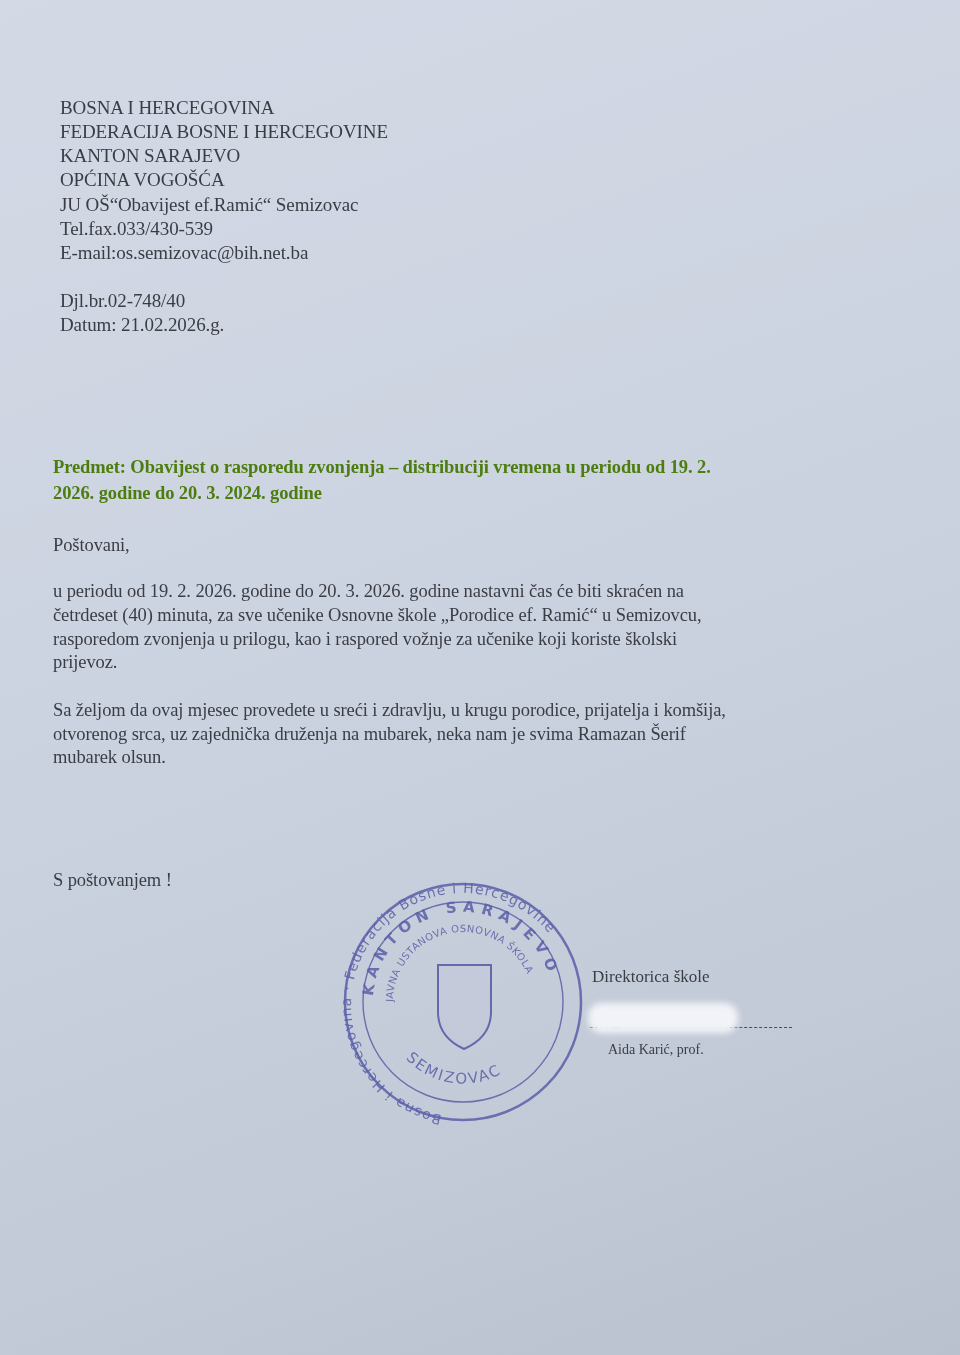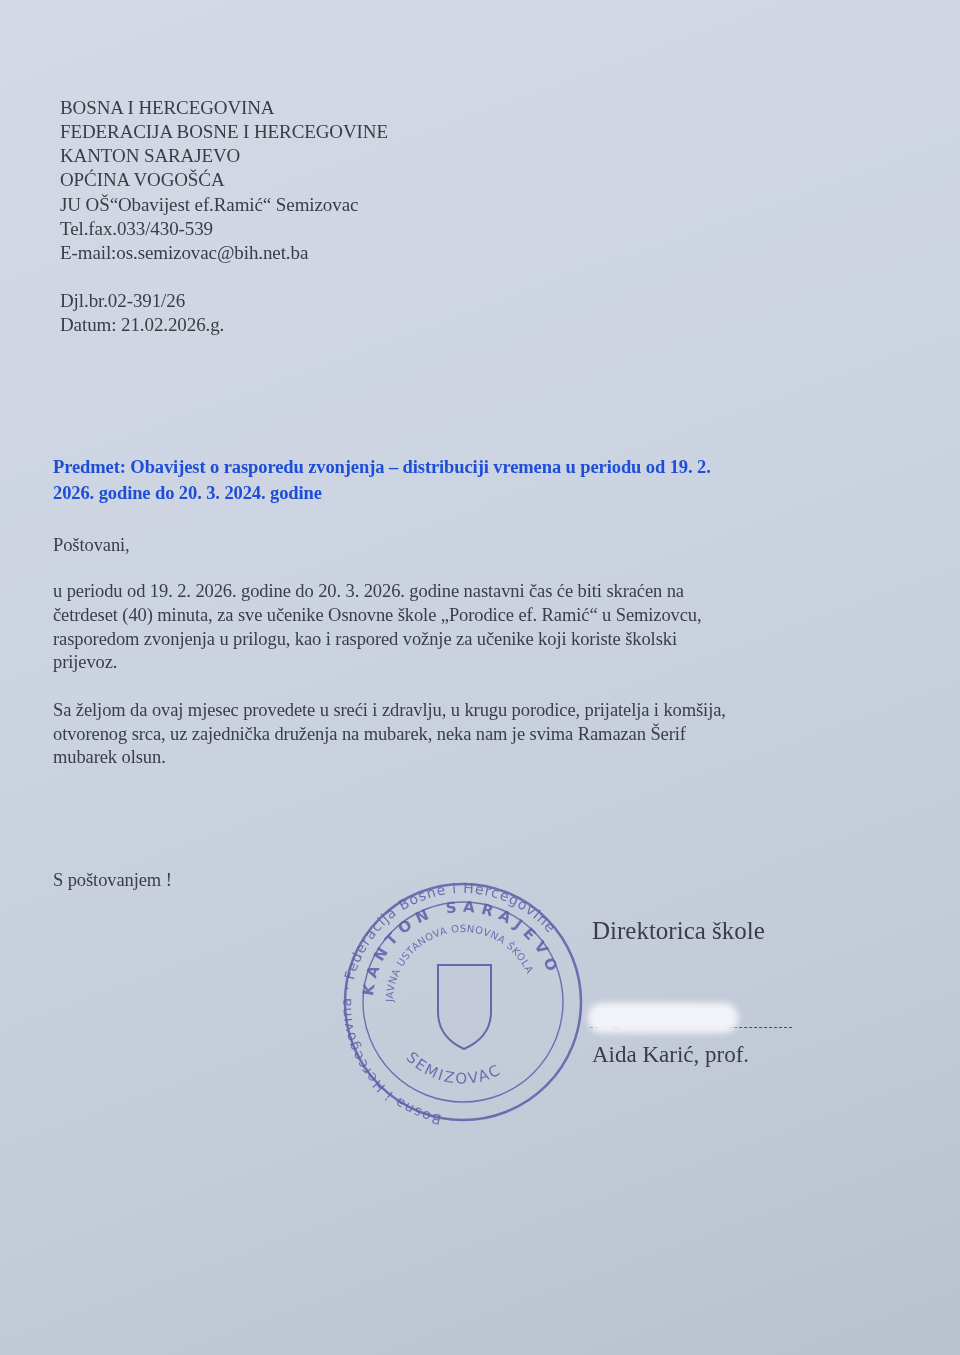--- a/index.html
+++ b/index.html
@@ -6,43 +6,43 @@
   body {
     width: 960px; height: 1355px; overflow: hidden;
     background: linear-gradient(160deg, #d3d9e5 0%, #cdd4e1 40%, #c4cbd8 75%, #b9c0ce 100%);
     font-family: "Liberation Serif", "DejaVu Serif", serif;
     color: #3b3d45;
     position: relative;
   }
   .page { position: absolute; left: 0; top: 0; width: 960px; height: 1355px; }
   .line { position: absolute; white-space: nowrap; font-size: 19px; line-height: 24px; letter-spacing: -0.1px; }
   .hdr { left: 60px; }
-  .bold { font-weight: bold; font-size: 18.5px; color: #1d4ed8; }
+  .bold { font-weight: bold; font-size: 18.5px; color: #4d7c0f; }
   .body { left: 53px; font-size: 18.5px; }
   .stamp { position: absolute; left: 343px; top: 877px; width: 240px; height: 250px; }
-  .sig-title { position: absolute; left: 592px; top: 917px; font-size: 25px; }
+  .sig-title { position: absolute; left: 592px; top: 967px; font-size: 17px; }
   .sig-line { position: absolute; left: 590px; top: 1027px; width: 202px; border-top: 1.5px dashed #4a4c58; }
   .sig-blur { position: absolute; left: 588px; top: 1003px; width: 150px; height: 30px; background: #f1f3f8; border-radius: 14px; filter: blur(3px); }
   .sig-scribble { position: absolute; left: 600px; top: 1012px; width: 80px; height: 18px; }
-  .sig-name { position: absolute; left: 592px; top: 1042px; font-size: 23px; }
+  .sig-name { position: absolute; left: 608px; top: 1042px; font-size: 14px; }
 </style>
 </head>
 <body>
 
 <div class="page">
 
   <div>
     <div class="line hdr" style="top:96px">BOSNA I HERCEGOVINA</div>
     <div class="line hdr" style="top:120px">FEDERACIJA BOSNE I HERCEGOVINE</div>
     <div class="line hdr" style="top:144px">KANTON SARAJEVO</div>
     <div class="line hdr" style="top:168px">OPĆINA VOGOŠĆA</div>
     <div class="line hdr" style="top:193px">JU OŠ“Obavijest ef.Ramić“ Semizovac</div>
     <div class="line hdr" style="top:217px">Tel.fax.033/430-539</div>
     <div class="line hdr" style="top:241px">E-mail:os.semizovac@bih.net.ba</div>
-    <div class="line hdr" style="top:289px">Djl.br.02-391/26</div>
+    <div class="line hdr" style="top:289px">Djl.br.02-748/40</div>
     <div class="line hdr" style="top:313px">Datum: 21.02.2026.g.</div>
   </div>
 
   <div>
     <div class="line body bold" style="top:455px">Predmet: Obavijest o rasporedu zvonjenja – distribuciji vremena u periodu od 19. 2.</div>
     <div class="line body bold" style="top:481px">2026. godine do 20. 3. 2024. godine</div>
   </div>
 
   <div class="line body" style="top:533px">Poštovani,</div>
 

